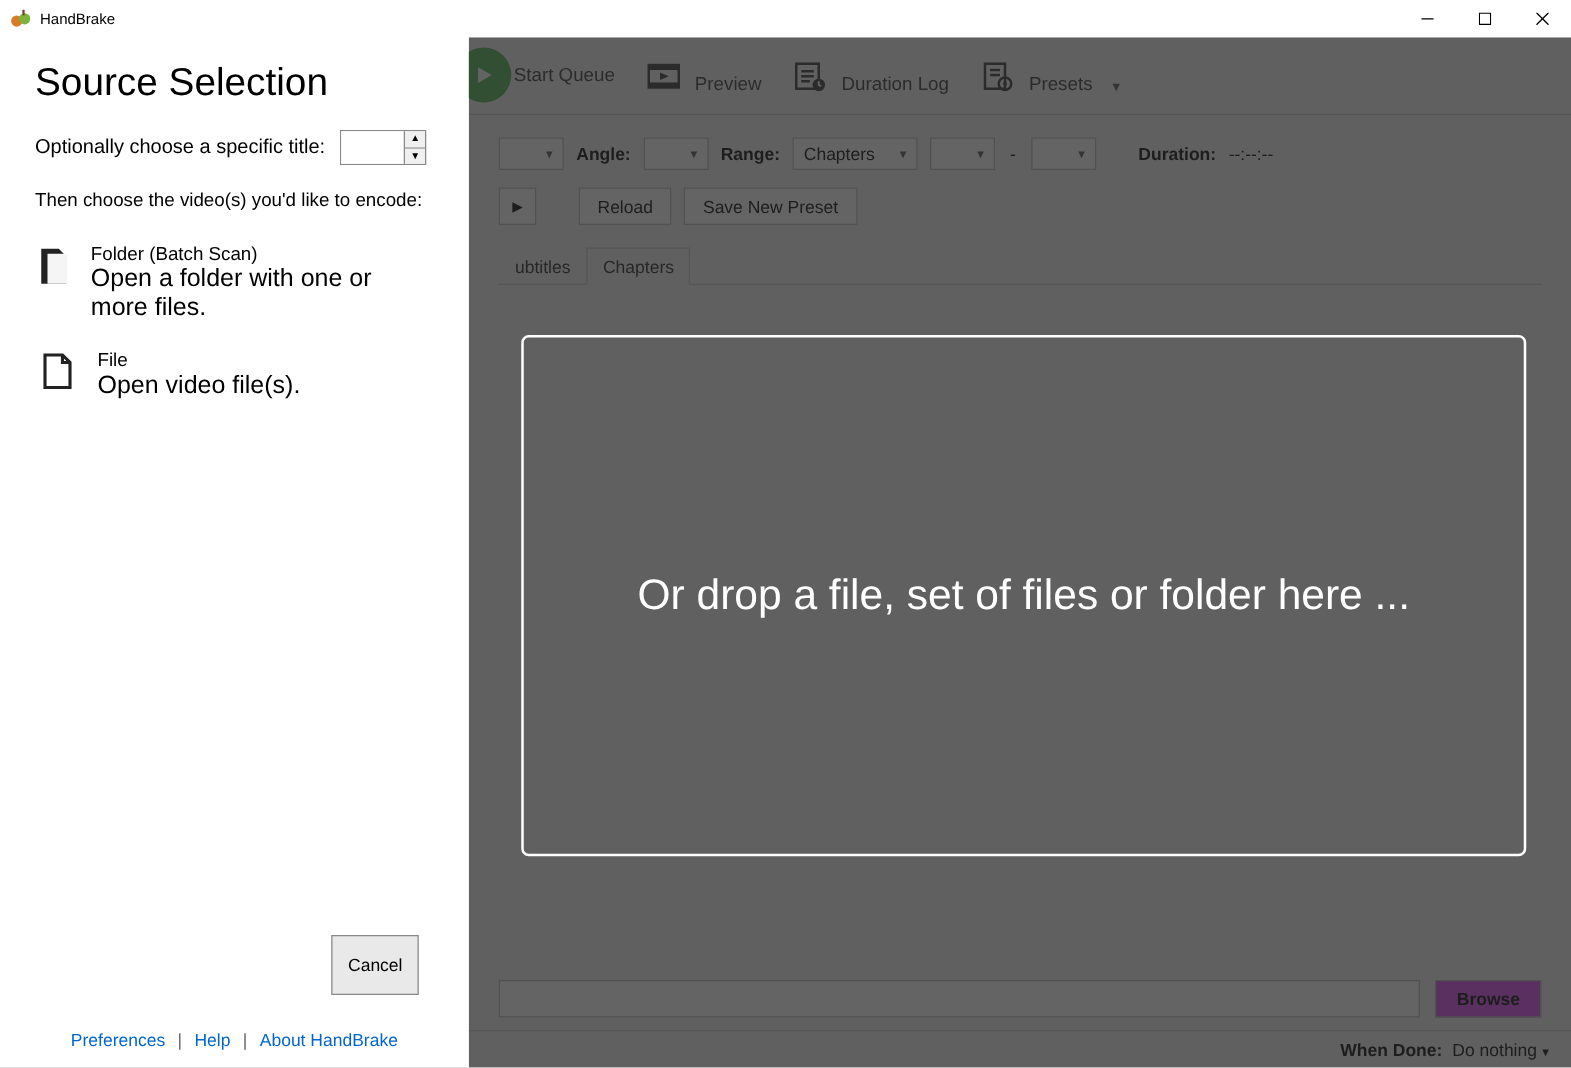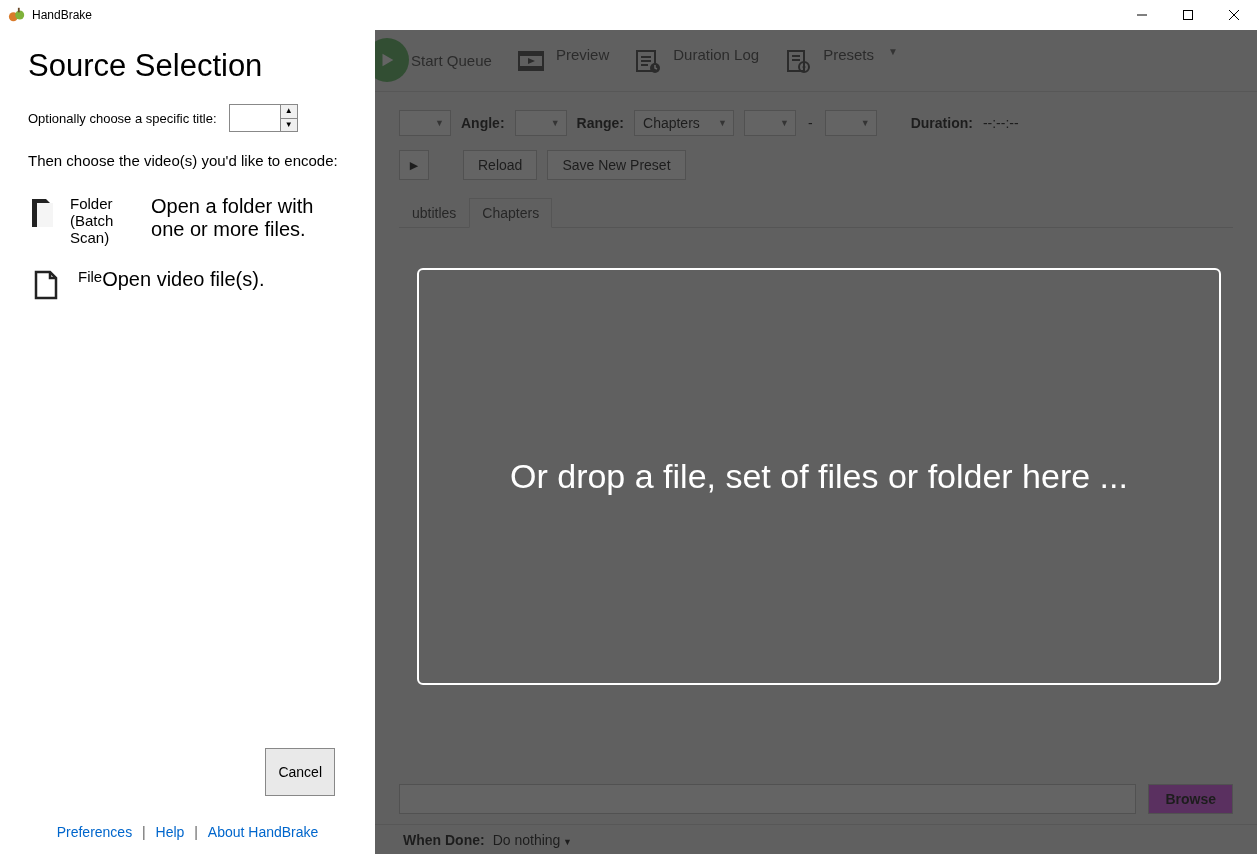--- a/index.html
+++ b/index.html
@@ -7,45 +7,45 @@
 .titlebar{height:30px;display:flex;align-items:center;padding-left:8px;background:#fff}
 .titlebar .app-icon{width:18px;height:18px;margin-right:6px;display:inline-flex;align-items:center;justify-content:center}
 .titlebar .title{font-size:12px}
 .win-controls{margin-left:auto;display:flex;height:100%}
 .win-btn{width:46px;display:flex;align-items:center;justify-content:center;font-size:14px;color:#000}
 .win-btn svg{width:10px;height:10px}
 .body-row{display:flex;height:824px}
 .side-panel{width:375px;background:#fff;padding:12px 28px 10px 28px;display:flex;flex-direction:column;position:relative;z-index:5}
 .side-panel h1{font-size:31px;font-weight:400;margin:6px 0 20px 0}
 .title-row{display:flex;align-items:center;margin-bottom:18px}
-.title-row label{font-size:13px;margin-right:12px}
+.title-row label{font-size:16px;margin-right:12px}
 .spin{display:flex;align-items:stretch;border:1px solid #888;height:28px}
 .spin input{width:50px;border:none;padding:0 4px;font-size:14px}
 .spin .btns{display:flex;flex-direction:column;border-left:1px solid #888}
 .spin .sb{width:16px;flex:1;display:flex;align-items:center;justify-content:center;font-size:8px;background:#f0f0f0;line-height:1}
 .spin .sb:first-child{border-bottom:1px solid #888}
 .hint{font-size:15px;margin-bottom:18px;line-height:1.4}
 .src-item{display:flex;align-items:flex-start;padding:6px 0;margin-bottom:10px}
 .src-item .ico{width:36px;display:flex;justify-content:center;margin-right:14px;margin-top:2px}
-.src-item .txt{display:flex;flex-direction:row}
+.src-item .txt{display:flex;flex-direction:column}
 .src-item .t1{font-size:15px}
 .src-item .t2{font-size:20px}
 .side-bottom{margin-top:auto}
 .cancel-row{display:flex;justify-content:flex-end;margin-bottom:28px;padding-right:12px}
 .btn-cancel{border:1px solid #888;background:#e9e9e9;padding:15px 12px;font-size:14px}
 .links{font-size:14px;color:#0066cc;padding-bottom:4px;text-align:center}
 .links a{color:#0066cc;margin:0 2px}
 .sep{color:#666;margin:0 4px}
 
 .main{flex:1;position:relative;background:#f0f0f0}
 .dim{position:absolute;inset:0;background:rgba(40,40,40,0.72);z-index:3;pointer-events:none}
 .under{position:relative;z-index:1;height:100%;display:flex;flex-direction:column}
 
 .toolbar{height:62px;background:#f0f0f0;border-bottom:1px solid #d0d0d0;display:flex;align-items:center;padding:0 6px;gap:4px}
-.tb-item{display:flex;align-items:flex-start;padding:6px 10px;gap:10px;color:#333}
+.tb-item{display:flex;align-items:flex-end;padding:6px 10px;gap:10px;color:#333}
 .tb-item .ico{width:30px;height:30px;display:flex;align-items:center;justify-content:center}
 .tb-item .lbl{font-size:15px}
 .badge{background:#0a63b8;color:#fff;border-radius:10px;padding:1px 9px;font-size:13px;margin-left:2px}
 .drop-tri{font-size:10px;color:#555;margin-left:4px}
 
 .content{flex:1;padding:18px 24px 6px 24px;display:flex;flex-direction:column;gap:14px}
 .row{display:flex;align-items:center;gap:10px;flex-wrap:wrap}
 .lblb{font-weight:600}
 .sel{border:1px solid #bbb;background:#fdfdfd;height:26px;min-width:60px;display:inline-flex;align-items:center;justify-content:space-between;padding:0 6px 0 8px;font-size:14px}
 .sel .tri{font-size:9px;color:#555;margin-left:8px}
@@ -58,21 +58,21 @@
 .tabs{display:flex;margin-top:4px}
 .tab{padding:6px 12px;font-size:14px;border:1px solid transparent;color:#222}
 .tab.chap{border:1px solid #c8c8c8;border-bottom:1px solid #f0f0f0;background:#f0f0f0}
 .tabline{border-top:1px solid #c8c8c8;margin-top:-1px}
 .spacer{flex:1}
 
 .save-row{display:flex;align-items:center;gap:12px;padding:10px 24px}
 .save-row input{flex:1;height:30px;border:1px solid #bbb;padding:0 8px}
 .browse{border:1px solid #bbb;background:#d946ef;height:30px;padding:0 16px;font-size:14px;font-weight:600}
 
-.status{height:30px;border-top:1px solid #d0d0d0;display:flex;align-items:center;padding:0 28px;gap:8px}
+.status{height:30px;border-top:1px solid #d0d0d0;display:flex;align-items:center;justify-content:flex-end;padding:0 16px;gap:8px}
 .status .lblb{font-size:14px}
 .status .val{font-size:14px}
 .status .tri{font-size:9px}
 
 .dropzone{position:absolute;left:42px;right:36px;top:238px;height:417px;border:2px solid #fff;border-radius:6px;z-index:4;display:flex;align-items:center;justify-content:center;color:#fff;font-size:34px;pointer-events:none}
 
 .green-circle{position:absolute;left:-10px;top:8px;width:44px;height:44px;border-radius:50%;background:#4caf50;display:flex;align-items:center;justify-content:center;z-index:0}
 .green-circle svg{width:18px;height:18px}
 .toolbar-wrap{position:relative}
 </style>

